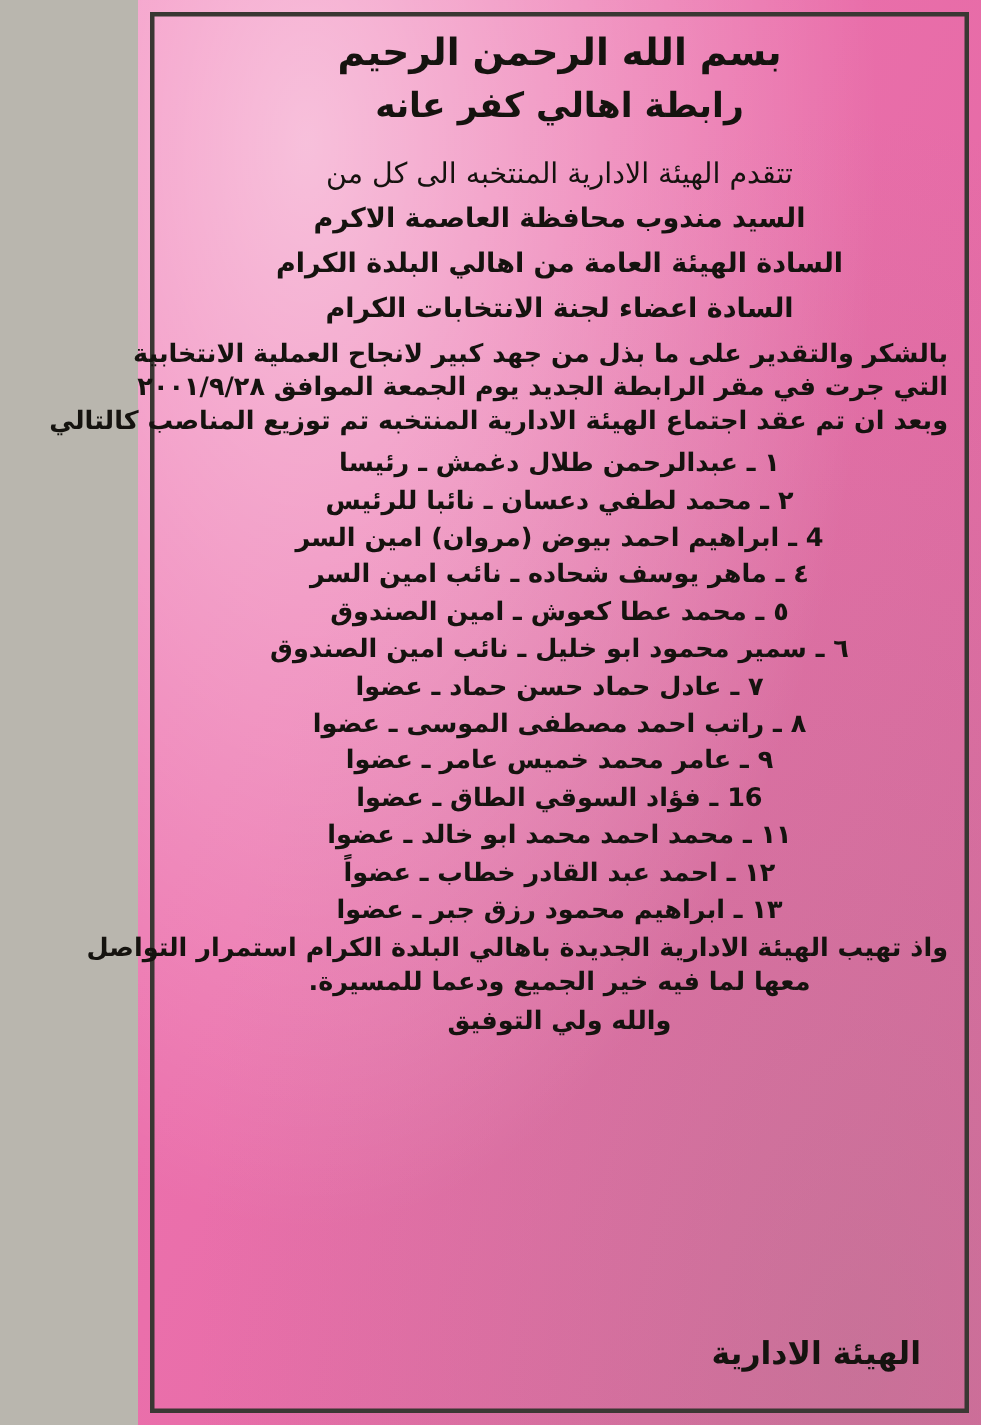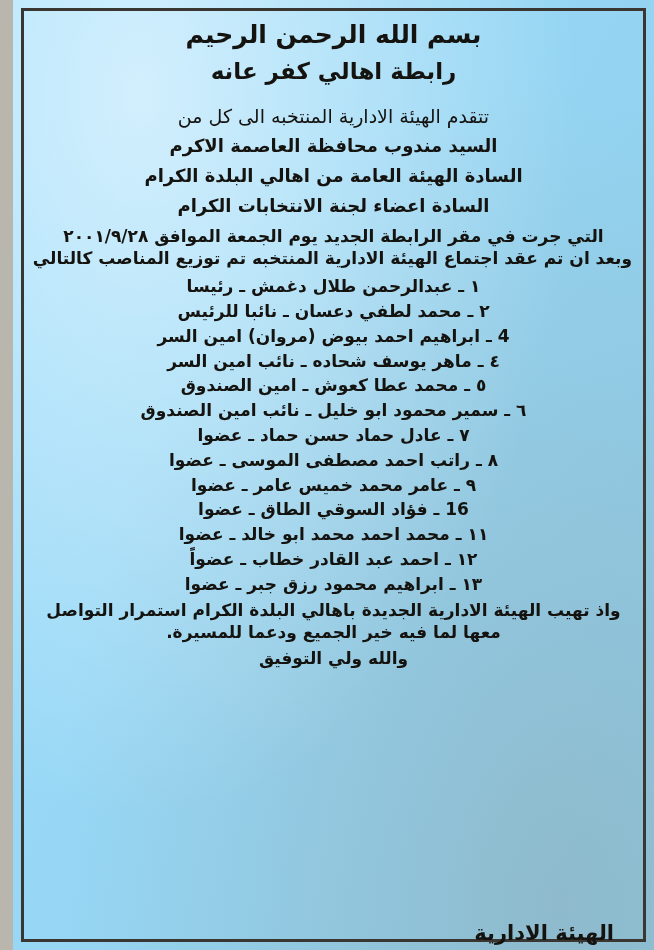--- a/index.html
+++ b/index.html
@@ -8,23 +8,23 @@
     background: #b9b6ae;
   }
   body {
     width: 654px;
     height: 950px;
     overflow: hidden;
     font-family: "DejaVu Sans", sans-serif;
   }
   .page {
     position: relative;
-    width: 641px;
+    width: 562px;
     height: 950px;
-    background: #7dd3fc;
+    background: #ec4899;
     box-sizing: border-box;
   }
   
   .page::before {
     content: "";
     position: absolute;
     inset: 0;
     background:
       radial-gradient(ellipse at 20% 10%, rgba(255,255,255,0.55), rgba(255,255,255,0) 60%),
       radial-gradient(ellipse at 85% 95%, rgba(140,138,130,0.30), rgba(255,255,255,0) 65%),
@@ -105,21 +105,21 @@
   .tawfiq {
     display: block;
     font-size: 17px;
     font-weight: bold;
     line-height: 1.5;
     margin-top: 2px;
   }
   .signature {
     position: absolute;
     right: 40px;
-    bottom: 5px;
+    bottom: 36px;
     font-size: 21px;
     font-weight: bold;
     color: #15130f;
     white-space: nowrap;
   }
 </style>
 </head>
 <body>
 
 <div class="page">
@@ -130,20 +130,21 @@
     <span class="ln basmala">بسم الله الرحمن الرحيم</span>
 
     <span class="ln org-name">رابطة اهالي كفر عانه</span>
 
     <span class="ln intro-line">تتقدم الهيئة الادارية المنتخبه الى كل من</span>
 
     <span class="ln addressee">السيد مندوب محافظة العاصمة الاكرم</span>
     <span class="ln addressee">السادة الهيئة العامة من اهالي البلدة الكرام</span>
     <span class="ln addressee">السادة اعضاء لجنة الانتخابات الكرام</span>
 
+    <span class="para-line">بالشكر والتقدير على ما بذل من جهد كبير لانجاح العملية الانتخابية</span>
     <span class="para-line">التي جرت في مقر الرابطة الجديد يوم الجمعة الموافق ٢٠٠١/٩/٢٨</span>
 
     <span class="para-line">وبعد ان تم عقد اجتماع الهيئة الادارية المنتخبه تم توزيع المناصب كالتالي</span>
 
     <div class="members">
       <span class="member">١ ـ عبدالرحمن طلال دغمش ـ رئيسا</span>
       <span class="member">٢ ـ محمد لطفي دعسان ـ نائبا للرئيس</span>
       <span class="member">4 ـ ابراهيم احمد بيوض (مروان) امين السر</span>
       <span class="member">٤ ـ ماهر يوسف شحاده ـ نائب امين السر</span>
       <span class="member">٥ ـ محمد عطا كعوش ـ امين الصندوق</span>

